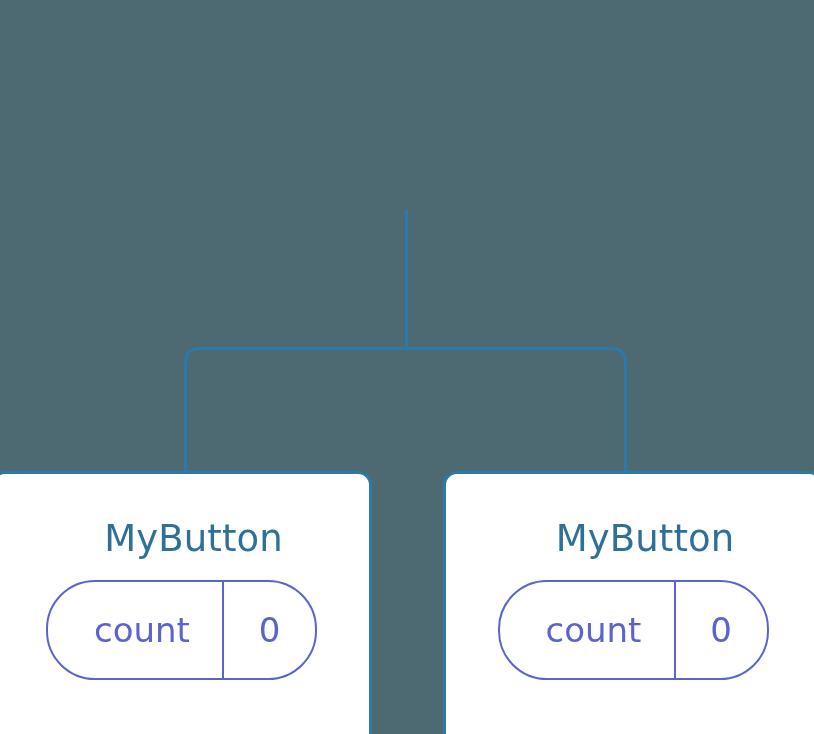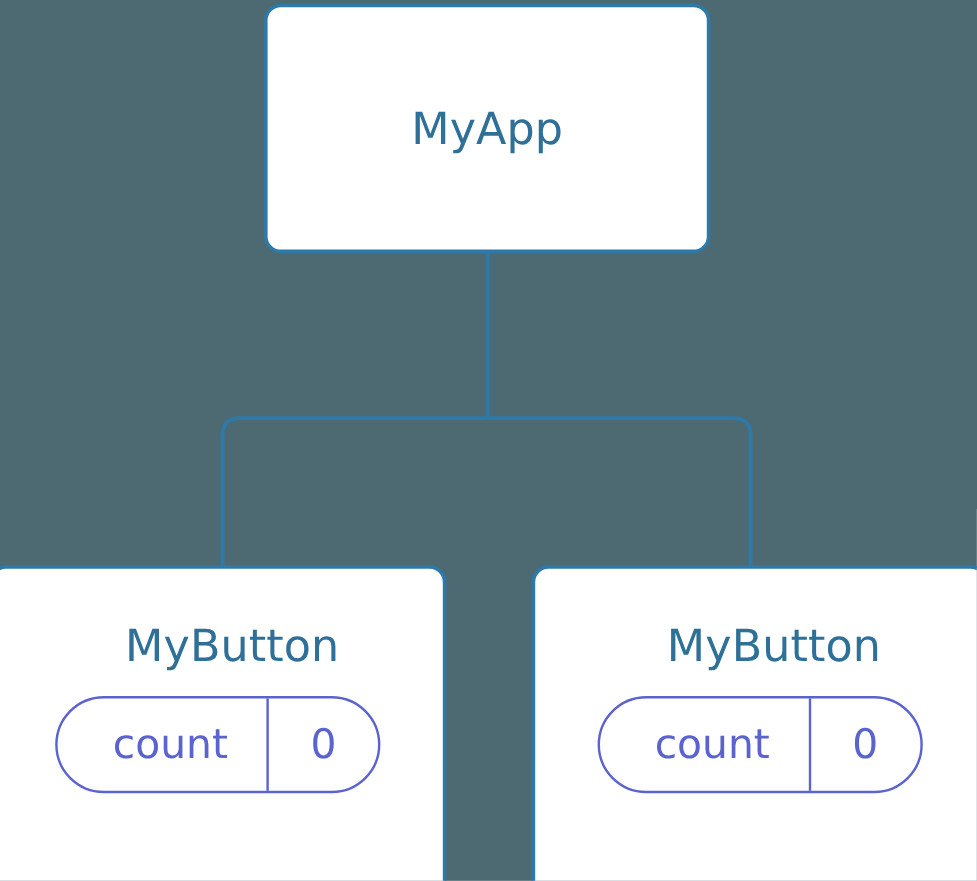--- a/index.html
+++ b/index.html
@@ -75,21 +75,21 @@
 
   .node-leaf .node-title {
     margin-top: 46px;
     margin-left: 24px;
   }
 
   
   .pill {
     margin-top: 23px;
     box-sizing: border-box;
-    height: 81px;
+    height: 100px;
     border: 2.5px solid #5B63CF;
     border-radius: 49px;
     display: flex;
     align-items: stretch;
     background: transparent;
   }
 
   .pill-key,
   .pill-val {
     display: flex;
@@ -117,23 +117,20 @@
 <div id="canvas">
 
   <svg id="connectors" viewBox="0 0 814 734" width="814" height="734" fill="none">
 
     <path d="M406.5 210 L406.5 348.5" stroke="#2E79A8" stroke-width="3.2" stroke-linecap="butt"></path>
 
     <path d="M406.5 348.5 L200 348.5 Q185.5 348.5 185.5 363 L185.5 472" stroke="#2E79A8" stroke-width="3.2" stroke-linecap="butt" fill="none"></path>
     <path d="M406.5 348.5 L611 348.5 Q625.5 348.5 625.5 363 L625.5 472" stroke="#2E79A8" stroke-width="3.2" stroke-linecap="butt" fill="none"></path>
   </svg>
 
-  <div class="node" id="node-root">
-    <span class="node-title">MyApp</span>
-  </div>
 
   <div class="node node-leaf" id="node-left">
     <span class="node-title">MyButton</span>
     <div class="pill">
       <span class="pill-key">count</span>
       <span class="pill-val">0</span>
     </div>
   </div>
 
   <div class="node node-leaf" id="node-right">

